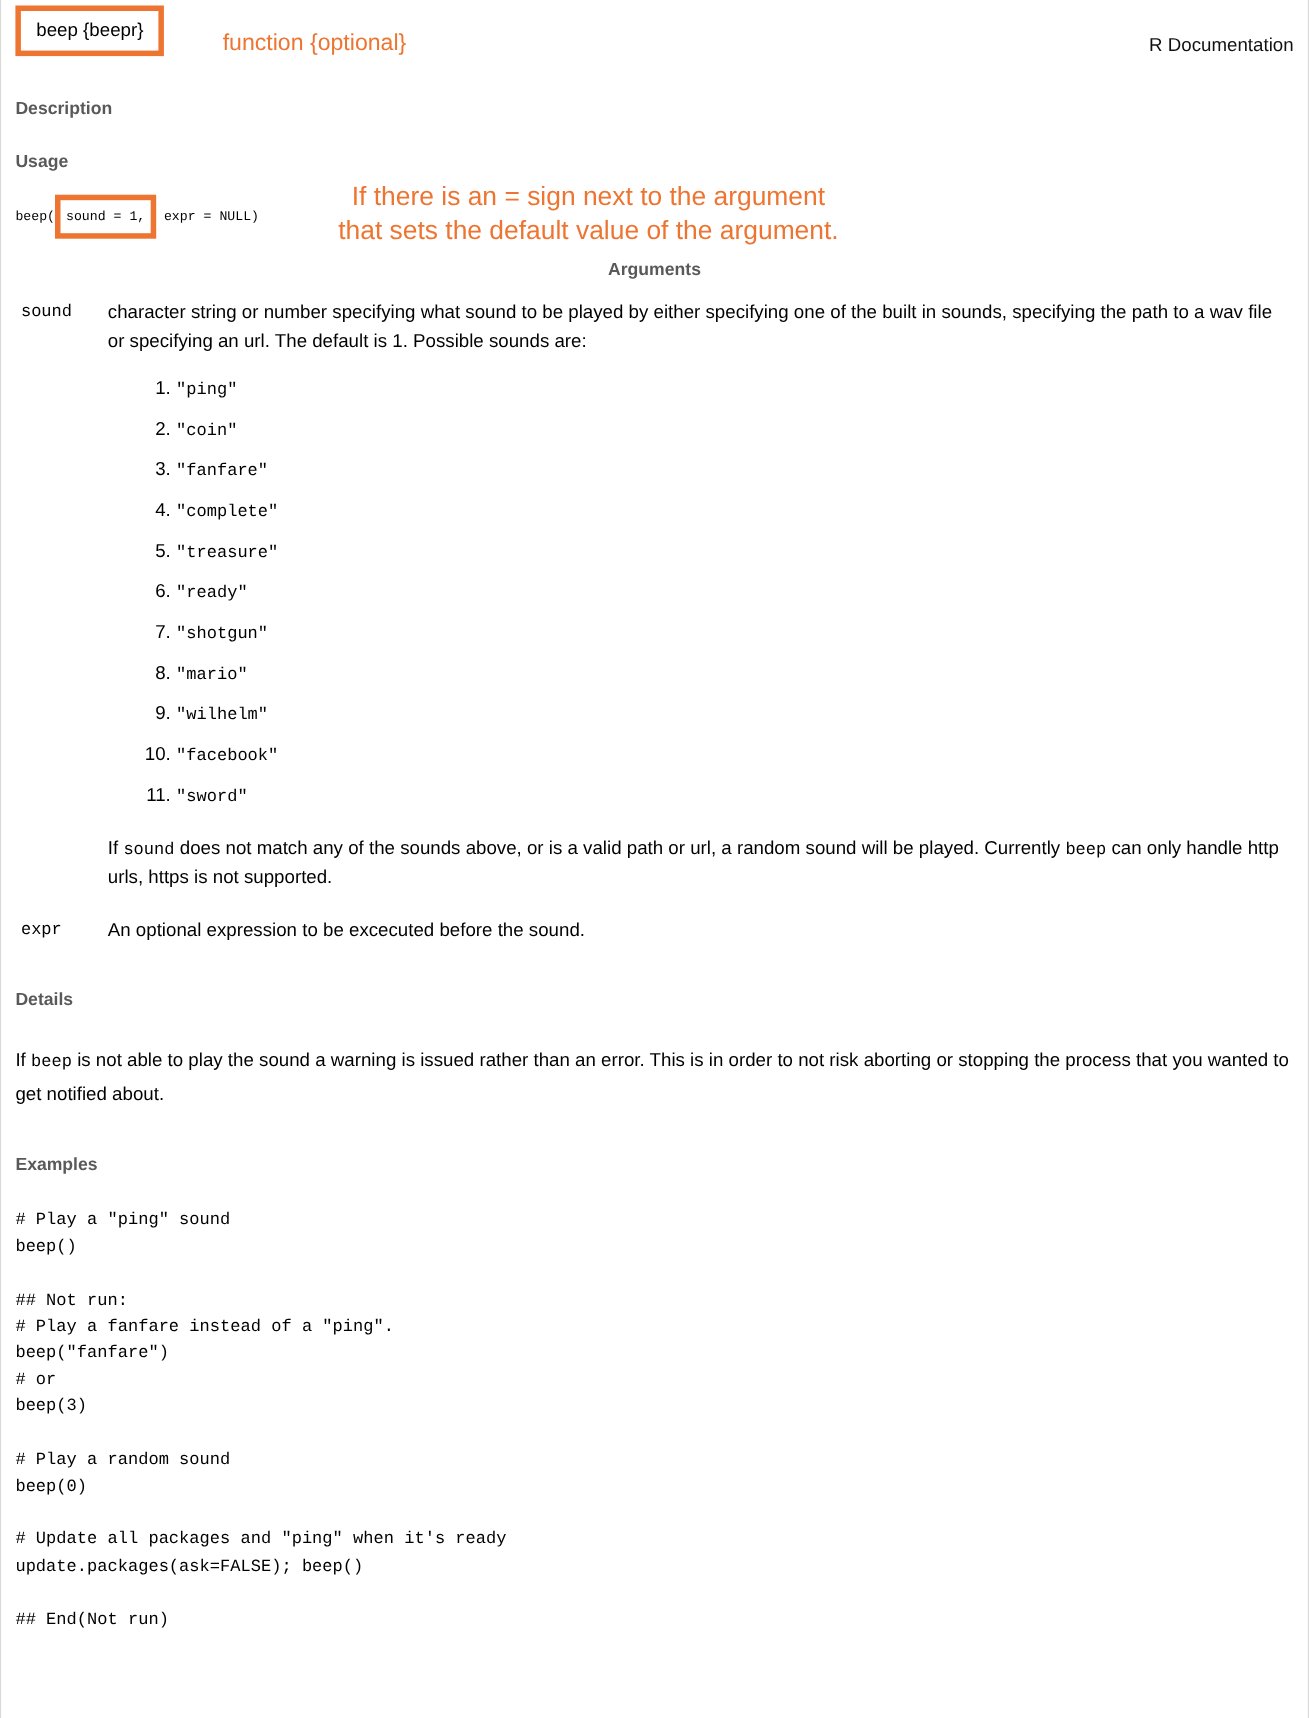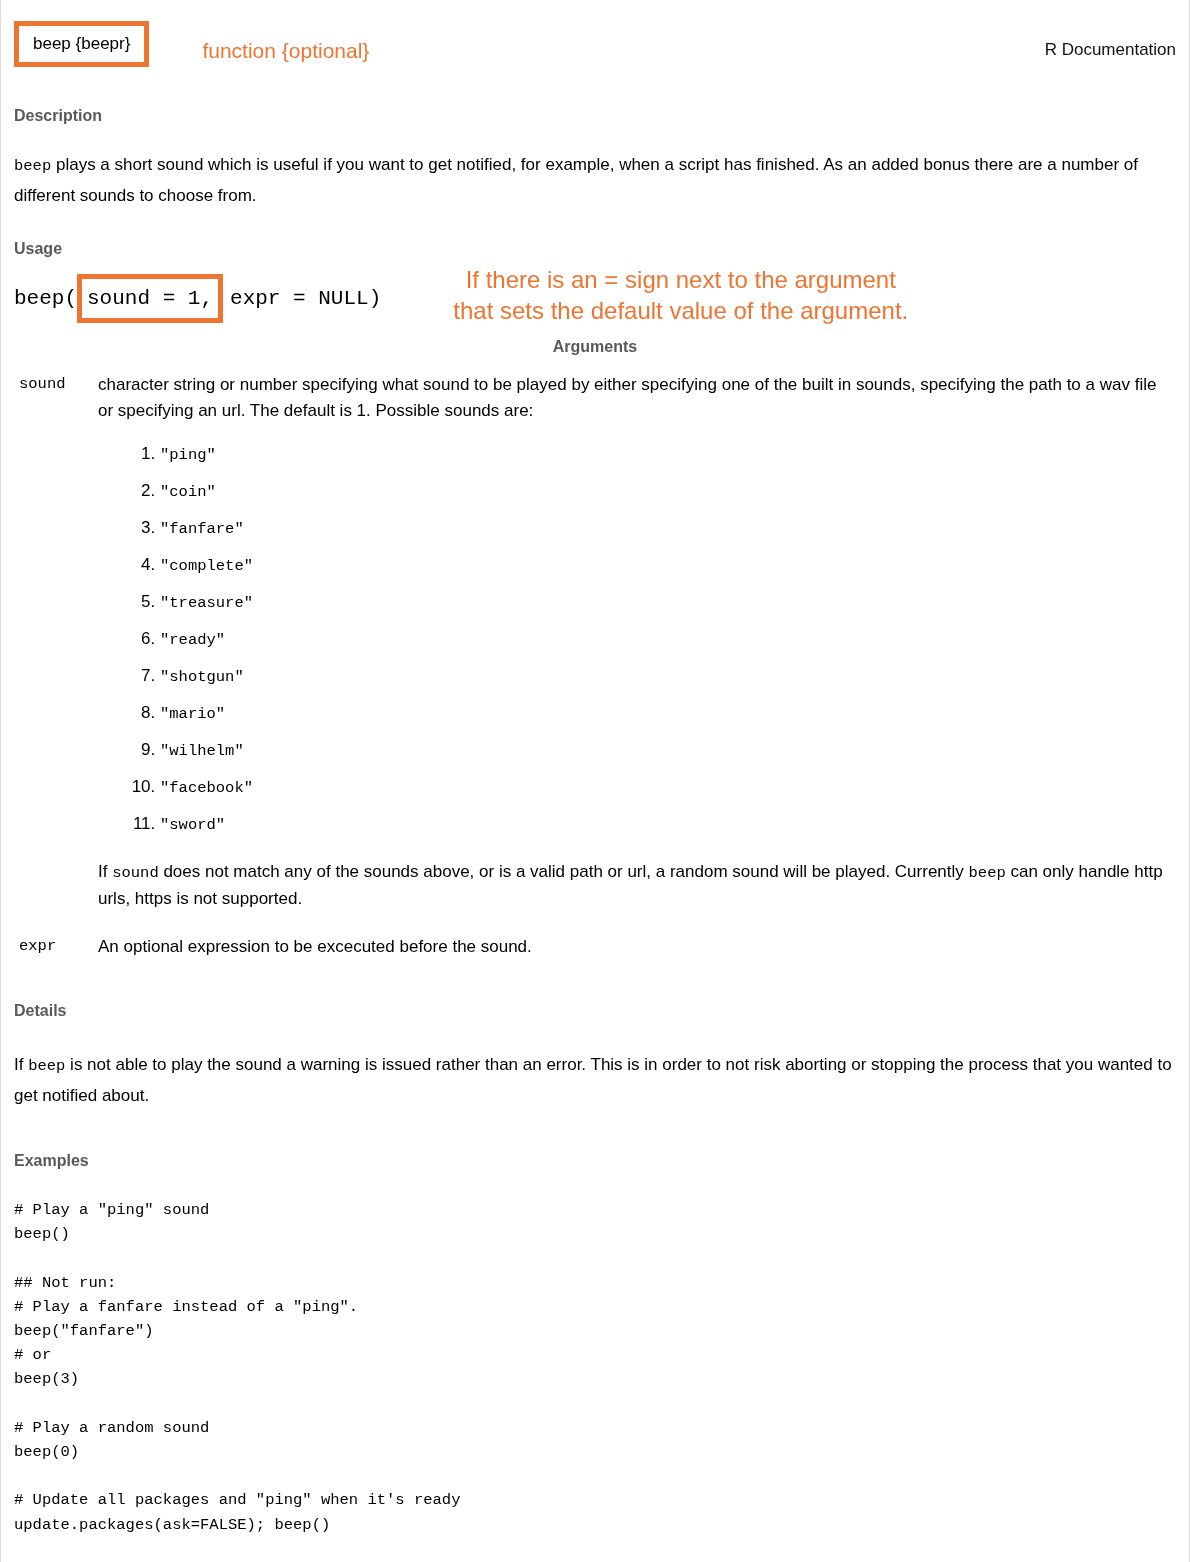--- a/index.html
+++ b/index.html
@@ -11,22 +11,22 @@
     color: #000;
     border-left: 1px solid #d9d9d9;
     border-right: 1px solid #d9d9d9;
     overflow: hidden;
   }
   .page { padding: 0 13px; }
 
   
   .header-row {
     display: flex;
-    align-items: center;
-    padding-top: 21px;
+    align-items: flex-end;
+    padding-top: 5px;
   }
   .keyword-box {
     border: 5px solid var(--accent);
     padding: 8px 14px;
     font-size: 17px;
     color: #000;
     background: #fff;
   }
   .fn-annotation {
     margin-left: 53px;
@@ -66,21 +66,21 @@
   
   .usage-heading { margin-top: 30px; }
   .usage-row {
     display: flex;
     align-items: center;
     margin-top: 12px;
     height: 56px;
   }
   .usage-code {
     font-family: "Liberation Mono", "DejaVu Sans Mono", monospace;
-    font-size: 21px;
+    font-size: 12px;
     white-space: pre;
     display: flex;
     align-items: center;
   }
   .boxed-arg {
     display: inline-block;
     border: 5px solid var(--accent);
     padding: 8px 5px;
     margin-right: 7px;
   }
@@ -138,21 +138,20 @@
   <div class="header-row">
     <div class="keyword-box">
       <span>beep {beepr}</span>
     </div>
     <div class="fn-annotation">function {optional}</div>
     <div class="doc-label">R Documentation</div>
   </div>
 
 
   <h3 class="desc-heading">Description</h3>
-  <p class="desc-body"><code>beep</code> plays a short sound which is useful if you want to get notified, for example, when a script has finished. As an added bonus there are a number of different sounds to choose from.</p>
 
   <h3 class="usage-heading">Usage</h3>
   <div class="usage-row">
     <div class="usage-code"><span>beep(</span><span class="boxed-arg">sound = 1,</span><span>expr = NULL)</span></div>
     <div class="usage-annotation">
       <div>If there is an = sign next to the argument</div>
       <div>that sets the default value of the argument.</div>
     </div>
   </div>
 

